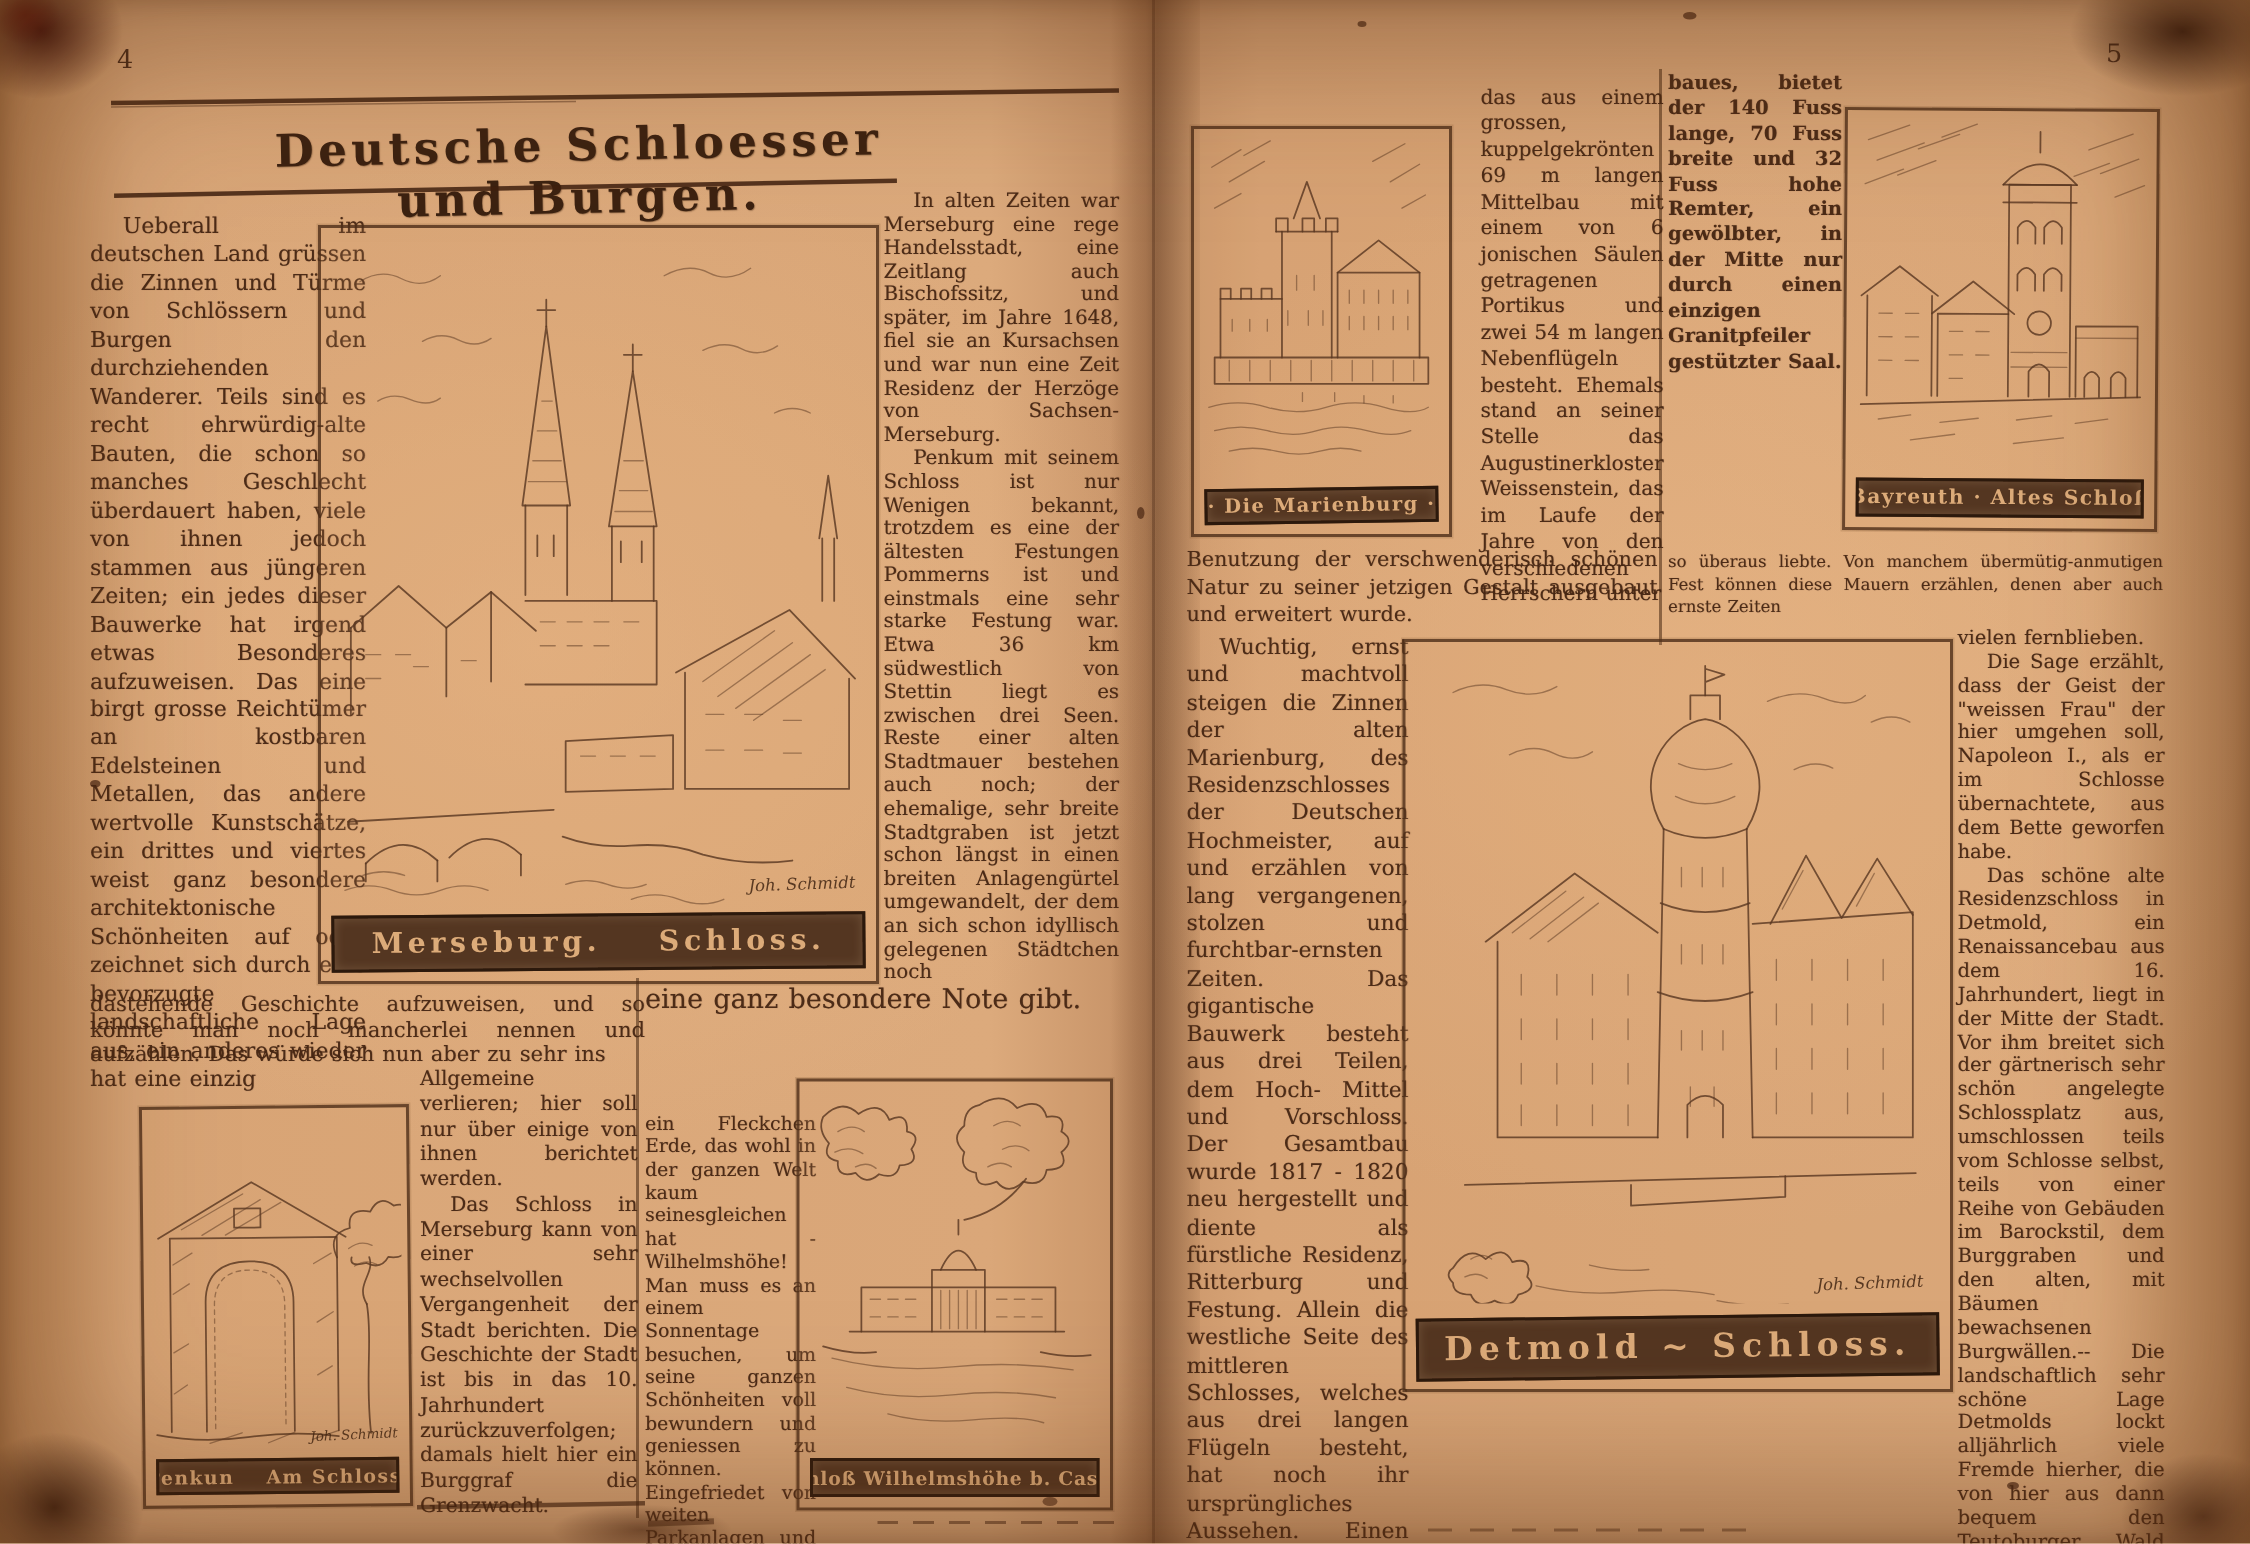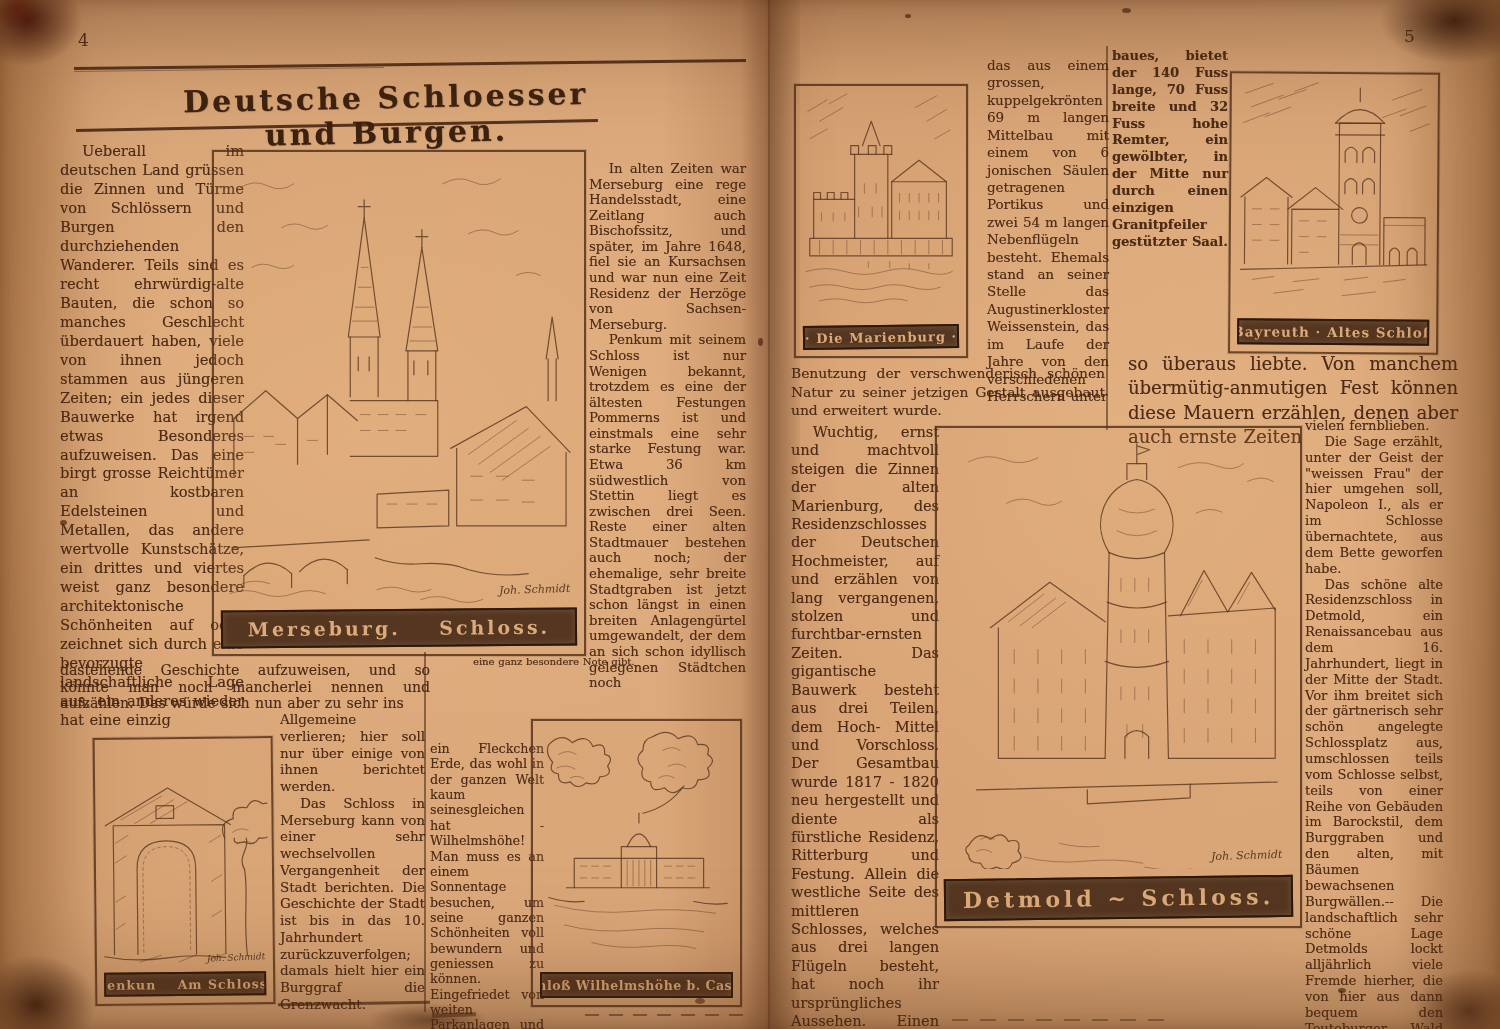--- a/index.html
+++ b/index.html
@@ -65,29 +65,29 @@
   #title { position:absolute; left:158px; top:80px; width:456px; text-align:center;
     font-weight:bold; font-size:30px; letter-spacing:3px; color:#3c2211;
     transform:rotate(-1.2deg); text-shadow:.5px .5px .8px rgba(60,30,12,.45); }
 
   .txt { position:absolute; text-align:justify; color:rgba(70,38,19,.94);
     text-shadow:.3px .3px .6px rgba(64,32,14,.4); word-spacing:.06em; }
   .txt p { margin:0; }
   .txt p.ind { text-indent:1.5em; }
 
   #intro-col      { left:60px;  top:142px; width:184px; font-size:14.6px; line-height:1.3; }
-  #merseburg-col  { left:589px; top:127px; width:157px; font-size:13.2px; line-height:1.18;margin-top:34px; }
+  #merseburg-col  { left:589px; top:127px; width:157px; font-size:13.2px; line-height:1.18; }
   #intro-wide     { left:60px;  top:662px; width:370px; font-size:14px;  line-height:1.18; }
   #allgemeine-col { left:280px; top:712px; width:145px; font-size:13.4px; line-height:1.25; }
-  #note-block     { left:430px; top:656px; width:310px; font-size:10px; line-height:1.2;margin-left:43px; }
+  #note-block     { left:430px; top:656px; width:310px; font-size:18px; line-height:1.2; }
   #fleckchen-col  { left:430px; top:741px; width:114px; font-size:12.6px; line-height:1.22; }
   #mittelbau-col  { left:987px; top:57px;  width:122px; font-size:13.4px; line-height:1.3; }
   #remter-col     { left:1112px; top:48px; width:116px; font-size:13px;  line-height:1.3;font-weight:bold; }
   #benutzung-wide { left:791px; top:364px; width:314px; font-size:13.8px; line-height:1.35; }
-  #ueberaus-wide  { left:1112px; top:352px; width:330px; font-size:18px; line-height:1.35;margin-left:16px; }
+  #ueberaus-wide  { left:1112px; top:368px; width:330px; font-size:11px; line-height:1.35; }
   #wuchtig-col    { left:791px; top:423px; width:148px; font-size:14.5px; line-height:1.27; }
   #sage-col       { left:1305px; top:418px; width:138px; font-size:13px; line-height:1.22; }
 
   .figure { position:absolute; border:2px solid rgba(76,45,24,.8);
     background:rgba(214,156,106,.16); box-shadow:0 0 0 1px rgba(120,80,45,.2); }
   .figure .art { position:absolute; left:4px; right:4px; top:4px; }
   .caption-band { position:absolute; left:7px; right:7px; bottom:7px;
     background:#543621; border:2px solid rgba(40,22,10,.9);
     box-shadow:inset 0 0 7px rgba(255,222,180,.18);
     color:#dcab79; display:flex; align-items:center; justify-content:center;
@@ -393,20 +393,20 @@
       </g>
     </svg>
     <span class="signature">Joh. Schmidt</span>
     <div class="caption-band">
       <span>Detmold ~ Schloss.</span>
     </div>
   </div>
 
   <div class="txt" id="sage-col">
     <p>vielen fernblieben.</p>
-    <p class="ind">Die Sage erzählt, unter der Geist der "weissen Frau" der hier umgehen soll, Napoleon I., als er im Schlosse übernachtete, aus dem Bette geworfen habe.</p>
+    <p class="ind">Die Sage erzählt, dass der Geist der "weissen Frau" der hier umgehen soll, Napoleon I., als er im Schlosse übernachtete, aus dem Bette geworfen habe.</p>
     <p class="ind">Das schöne alte Residenzschloss in Detmold, ein Renaissancebau aus dem 16. Jahrhundert, liegt in der Mitte der Stadt. Vor ihm breitet sich der gärtnerisch sehr schön angelegte Schlossplatz aus, umschlossen teils vom Schlosse selbst, teils von einer Reihe von Gebäuden im Barockstil, dem Burggraben und den alten, mit Bäumen bewachsenen Burgwällen.-- Die landschaftlich sehr schöne Lage Detmolds lockt alljährlich viele Fremde hierher, die von hier aus dann bequem den Teutoburger Wald erreichen können.</p>
   </div>
 
   <div class="rule" id="rule-dash-pg5"></div>
 
   <div class="vignette"></div>
 </div>
 
 </body></html>

